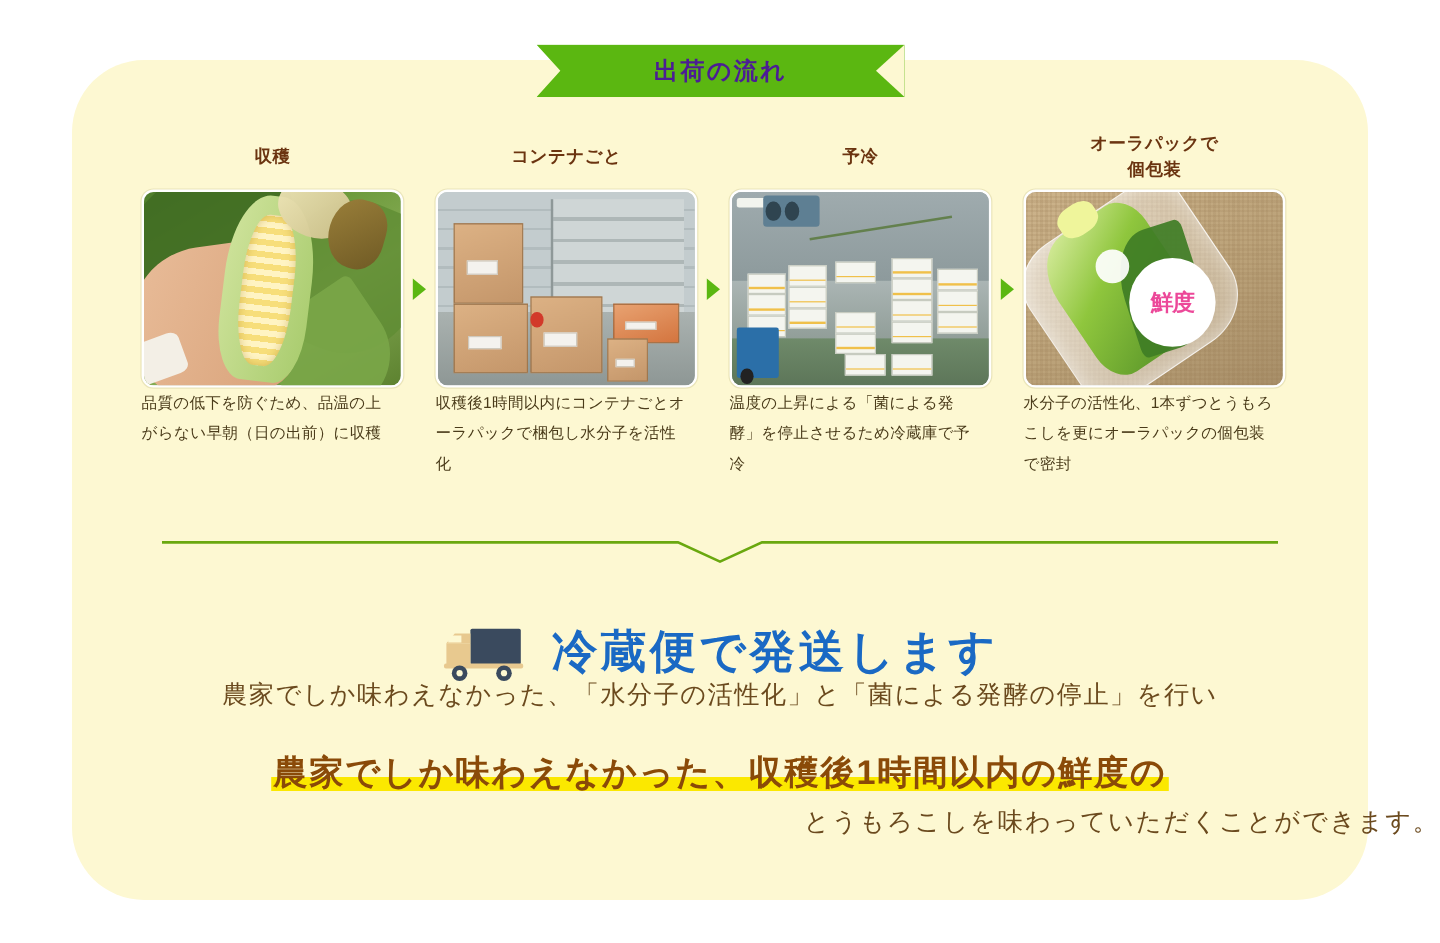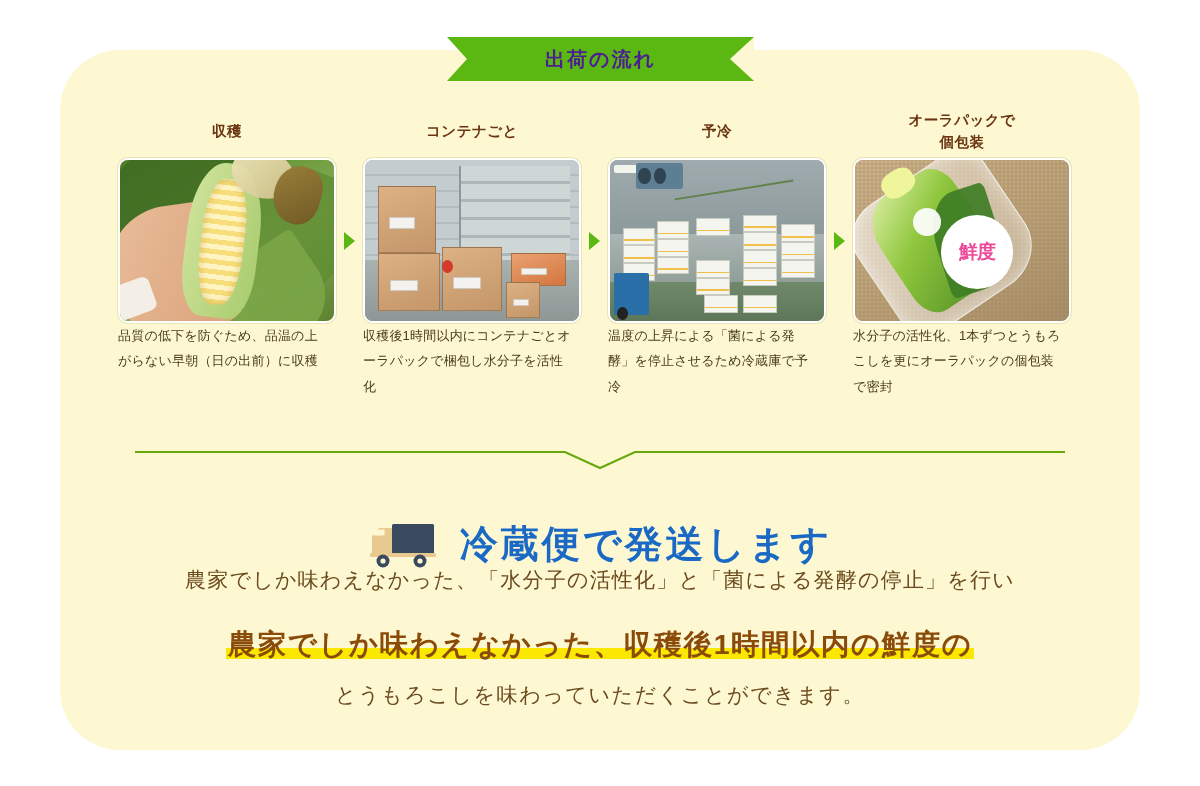--- a/index.html
+++ b/index.html
@@ -138,24 +138,25 @@
   .copy-hl {
     display: inline;
     font-size: 28.5px;
     font-weight: bold;
     color: #8a4a08;
     letter-spacing: 1.5px;
     background: linear-gradient(transparent 62%, #fbe800 62%, #fbe800 97%, transparent 97%);
     padding: 0 2px;
   }
   .copy-line3 {
-    margin-top: 16px;
+    margin-top: 6px;
     font-size: 21px;
     color: #6b4a1e;
     letter-spacing: 1.6px;
+    text-align: right;
   }
 
   
   .sc { position: absolute; inset: 0; }
 
   
   .s1 { background: linear-gradient(150deg,#4e7c2a 0%,#6d9a3c 35%,#87ad55 60%,#5d8230 100%); }
   .s1 .leafA { position:absolute; left:-10%; top:-12%; width:70%; height:65%;
       background:#3f6b22; transform:rotate(-28deg); border-radius:50% 8% 50% 8%; opacity:.85;}
   .s1 .leafB { position:absolute; right:-8%; top:4%; width:55%; height:80%;

